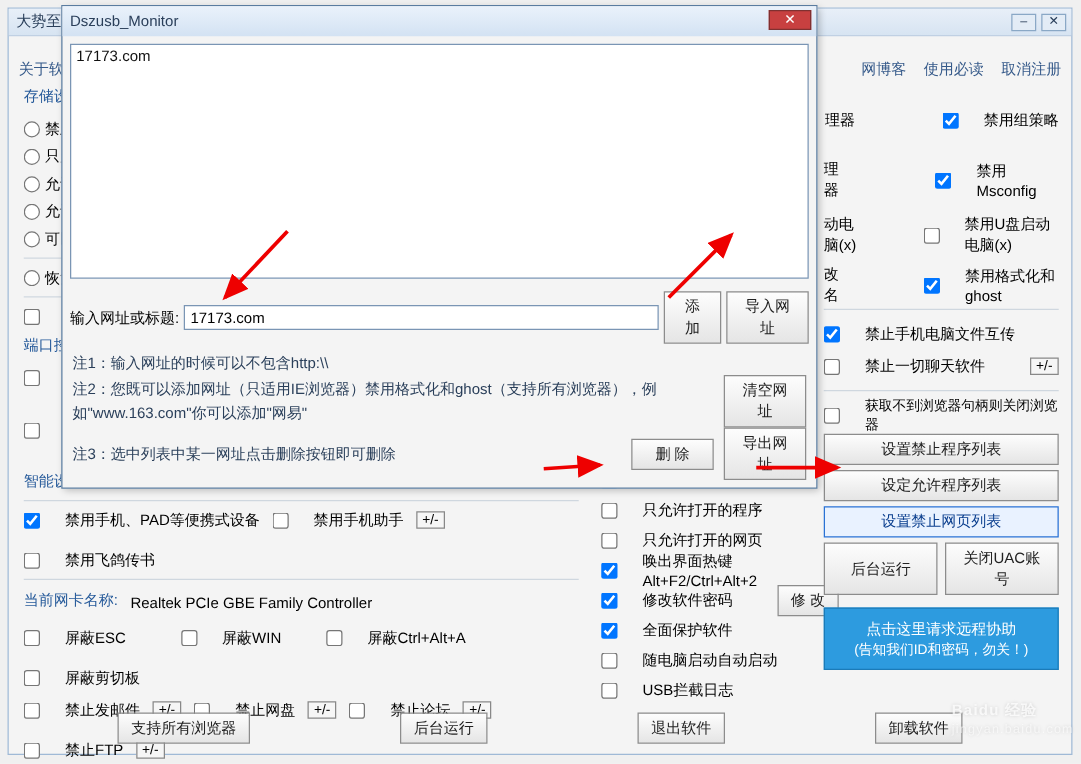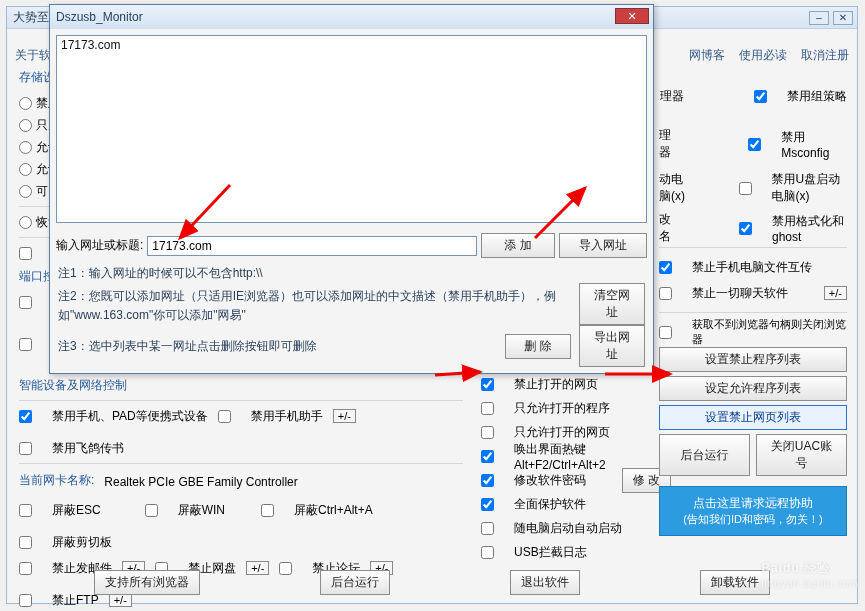--- a/index.html
+++ b/index.html
@@ -40,21 +40,21 @@
 .bottombar { position: absolute; left: 0; bottom: 8px; width: 100%; display: flex; gap: 120px; justify-content: center; }
 
 
 .dialog { position: absolute; left: 49px; top: 4px; width: 605px; background: #f4f4f4; border: 1px solid #5a7ca0; box-shadow: 2px 2px 6px rgba(0,0,0,.25); z-index: 5; }
 .dlg-titlebar { height: 24px; background: linear-gradient(#eaf2fb,#d3e2f3); display: flex; align-items: center; padding: 0 6px; color: #2a3f5a; position: relative; }
 .dlg-close { position: absolute; right: 4px; top: 3px; width: 34px; height: 16px; background: #c84040; color: #fff; text-align: center; font-size: 11px; line-height: 15px; border: 1px solid #803030; }
 .listbox { margin: 6px; background: #fff; border: 1px solid #7a95b4; height: 188px; padding: 2px 4px; color: #111; overflow: hidden; }
 .inputrow { display: flex; align-items: center; gap: 4px; padding: 4px 6px; }
 .inputrow input[type=text] { flex: 1; border: 1px solid #7a95b4; height: 20px; padding: 0 4px; }
 .notes { padding: 2px 8px 6px; color: #2a3f5a; line-height: 1.6; }
-.notes .note-row { display: flex; align-items: flex-end; gap: 8px; }
+.notes .note-row { display: flex; align-items: center; gap: 8px; }
 .notes .note-text { flex: 1; }
 .notes .note-btn { width: 66px; text-align: center; flex-shrink: 0; }
 
 
 .arrow { position: absolute; z-index: 10; pointer-events: none; }
 .arrow svg { overflow: visible; }
 
 
 .wm { position: absolute; right: 6px; bottom: 22px; color: rgba(255,255,255,.75); font-size: 22px; font-weight: bold; letter-spacing: 1px; text-shadow: 0 0 3px rgba(0,0,0,.15); z-index: 20; }
 .wm small { display: block; font-size: 10px; color: rgba(255,255,255,.6); font-weight: normal; }
@@ -294,30 +294,30 @@
   <div class="dlg-titlebar">
     <span>Dszusb_Monitor</span>
     <div class="dlg-close">✕</div>
   </div>
   <div class="listbox">
     <div>17173.com</div>
   </div>
   <div class="inputrow">
     <span>输入网址或标题:</span>
     <input type="text" value="17173.com" style="">
-    <button class="btn" style="width:74px">添  加</button>
-    <button class="btn" style="width:88px">导入网址</button>
+    <button class="btn" style="width:46px">添  加</button>
+    <button class="btn" style="width:66px">导入网址</button>
   </div>
   <div class="notes">
     <div class="note-row">
       <div class="note-text">注1：输入网址的时候可以不包含http:\\</div>
       <div style="width:66px"></div>
     </div>
     <div class="note-row">
-      <div class="note-text">注2：您既可以添加网址（只适用IE浏览器）也可以添加网址的中文描述（禁用手机助手），例如"www.163.com"你可以添加"网易"</div>
+      <div class="note-text">注2：您既可以添加网址（只适用IE浏览器）禁用格式化和ghost（支持所有浏览器），例如"www.163.com"你可以添加"网易"</div>
       <button class="btn note-btn">清空网址</button>
     </div>
     <div class="note-row" style="align-items:center">
       <div class="note-text">注3：选中列表中某一网址点击删除按钮即可删除</div>
       <button class="btn note-btn">删  除</button>
       <button class="btn note-btn">导出网址</button>
     </div>
   </div>
 </div>
 

